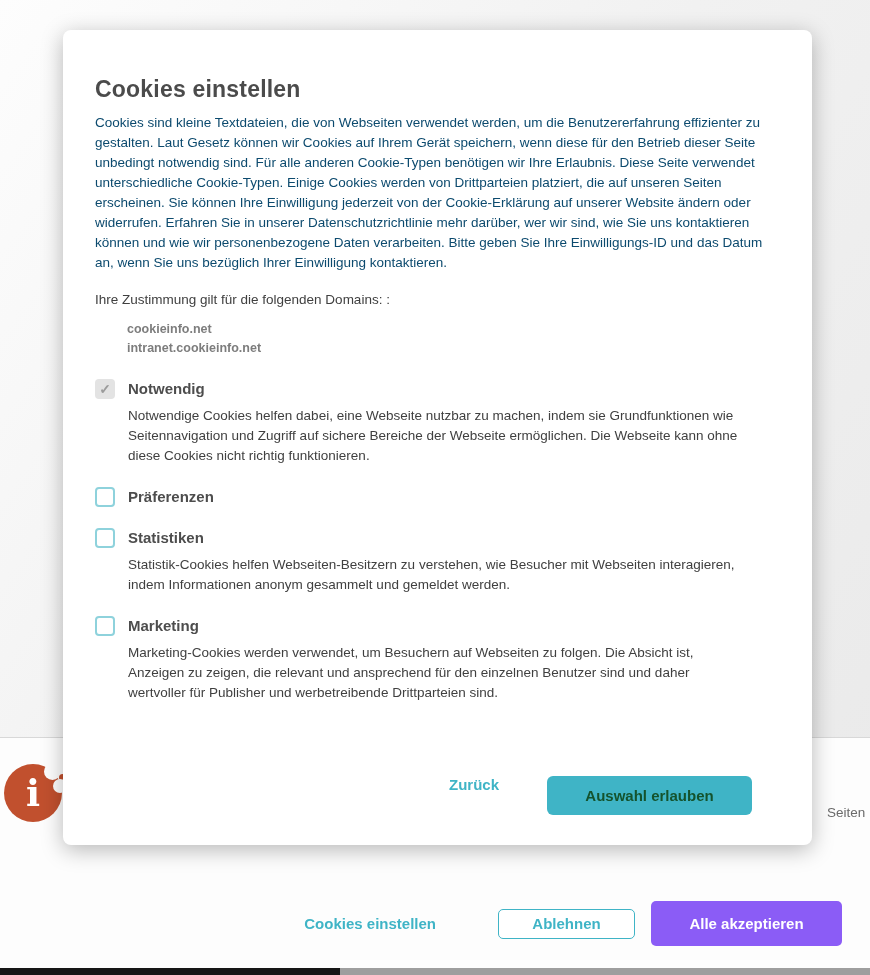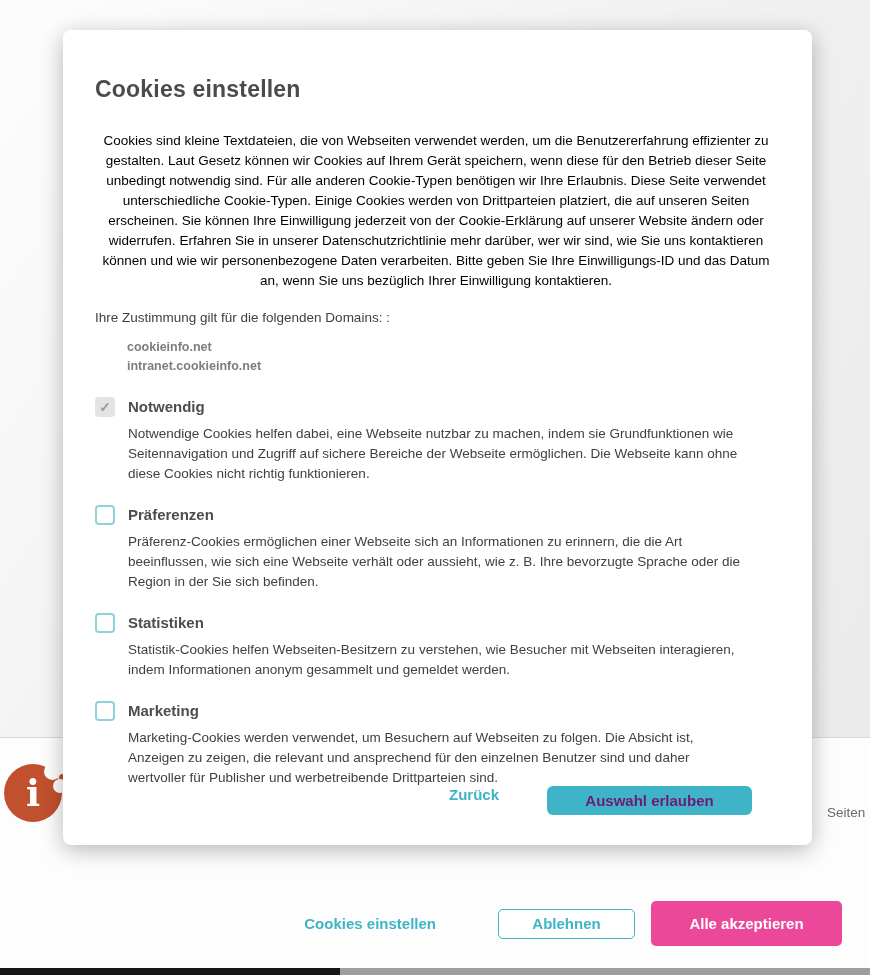--- a/index.html
+++ b/index.html
@@ -48,21 +48,21 @@
     margin-right: 62px; cursor: pointer; white-space: nowrap;
   }
   .decline-btn {
     width: 137px; height: 30px; background: #ffffff;
     border: 1px solid #3fb4c6; border-radius: 5px;
     color: #3fb4c6; font-weight: bold; font-size: 15px;
     font-family: "Liberation Sans", sans-serif;
     margin-right: 16px; cursor: pointer;
   }
   .accept-btn {
-    width: 191px; height: 45px; background: #ec4899;
+    width: 191px; height: 45px; background: #8b5cf6;
     border: none; border-radius: 5px;
     color: #ffffff; font-weight: bold; font-size: 15px;
     font-family: "Liberation Sans", sans-serif;
     cursor: pointer;
   }
   .bottom-strip {
     position: absolute; left: 0; right: 0; bottom: 0; height: 7px;
     background: #9e9e9e;
   }
   .bottom-strip-dark { width: 340px; height: 100%; background: #161616; }
@@ -72,22 +72,22 @@
     position: absolute; left: 63px; top: 30px; width: 749px; height: 815px;
     background: #ffffff; border-radius: 8px;
     box-shadow: 0 5px 22px rgba(0,0,0,0.28);
     z-index: 10;
     padding: 46px 36px 0 32px;
   }
   .dialog-title {
     font-size: 23px; font-weight: bold; color: #4b4b4b; letter-spacing: 0.2px;
   }
   .intro {
-    margin-top: 28px; width: 682px;
-    font-size: 13.5px; line-height: 20px; color: #000000; text-align: center;
+    margin-top: 10px; width: 682px;
+    font-size: 13.5px; line-height: 20px; color: #0c4a6e;
   }
   .domains-label {
     margin-top: 17px; font-size: 13.5px; line-height: 20px; color: #404040;
   }
   .domains-list { margin-top: 10px; margin-left: 32px; font-weight: bold; }
   .domain-item { font-size: 12.5px; line-height: 19px; color: #7d7d7d; }
 
   .category { display: flex; margin-top: 21px; }
   .checkbox {
     flex: 0 0 auto; width: 20px; height: 20px; border-radius: 4px;
@@ -112,23 +112,23 @@
 
   .modal-footer {
     position: absolute; right: 60px; bottom: 30px;
     display: flex; align-items: flex-start;
   }
   .back-link {
     color: #3fb4c6; font-weight: bold; font-size: 15px;
     margin-right: 48px; cursor: pointer;
   }
   .allow-btn {
-    min-width: 205px; height: 29px; padding: 0 37px;
+    min-width: 205px; height: 39px; padding: 0 37px;
     background: #3fb4c6; border: none; border-radius: 6px;
-    color: #701a75; font-weight: bold; font-size: 15px;
+    color: #14532d; font-weight: bold; font-size: 15px;
     font-family: "Liberation Sans", sans-serif;
     cursor: pointer;
   }
 </style>
 </head>
 <body>
 
 <div class="banner">
 
   <div class="logo">
@@ -170,21 +170,20 @@
     <div class="cat-body">
       <div class="cat-label">Notwendig</div>
       <div class="cat-desc">Notwendige Cookies helfen dabei, eine Webseite nutzbar zu machen, indem sie Grundfunktionen wie Seitennavigation und Zugriff auf sichere Bereiche der Webseite ermöglichen. Die Webseite kann ohne diese Cookies nicht richtig funktionieren.</div>
     </div>
   </div>
 
   <div class="category">
     <span class="checkbox"></span>
     <div class="cat-body">
       <div class="cat-label">Präferenzen</div>
-      <div class="cat-desc">Präferenz-Cookies ermöglichen einer Webseite sich an Informationen zu erinnern, die die Art beeinflussen, wie sich eine Webseite verhält oder aussieht, wie z. B. Ihre bevorzugte Sprache oder die Region in der Sie sich befinden.</div>
     </div>
   </div>
 
   <div class="category">
     <span class="checkbox"></span>
     <div class="cat-body">
       <div class="cat-label">Statistiken</div>
       <div class="cat-desc">Statistik-Cookies helfen Webseiten-Besitzern zu verstehen, wie Besucher mit Webseiten interagieren, indem Informationen anonym gesammelt und gemeldet werden.</div>
     </div>
   </div>

